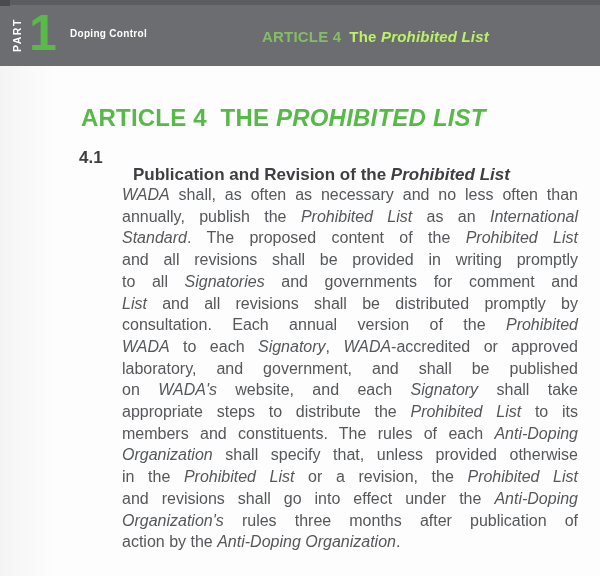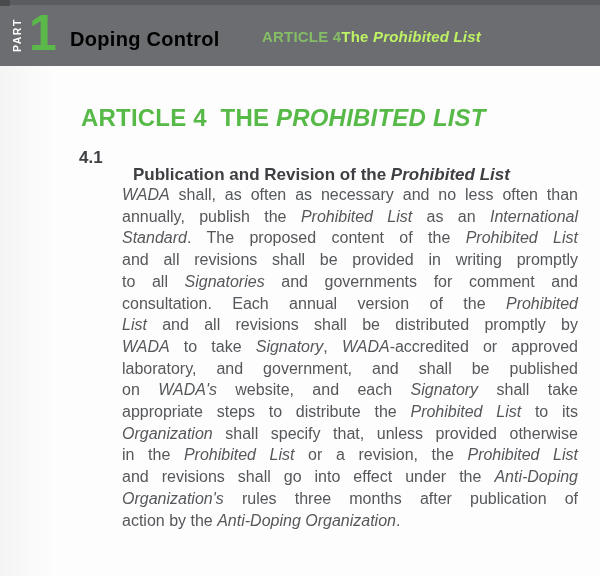--- a/index.html
+++ b/index.html
@@ -22,24 +22,24 @@
     writing-mode:vertical-rl; transform:rotate(180deg);
     display:flex; align-items:center; justify-content:center;
     color:#ffffff; font-weight:bold; font-size:10.5px; letter-spacing:1.5px;
   }
   .part-number {
     position:absolute; left:29px; top:9px;
     color:var(--green-number,#5bb94a); font-size:50px; font-weight:bold; line-height:48px;
   }
   .section-label {
     position:absolute; left:70px; top:28px;
-    color:#000000; font-weight:bold; font-size:20px; letter-spacing:0.3px;
+    color:#ffffff; font-weight:bold; font-size:10px; letter-spacing:0.3px;
   }
   .article-ref { position:absolute; left:262px; top:28px; font-weight:bold; font-size:15px; letter-spacing:0.2px; }
-  .art-green { color:var(--green-label,#85bd66); margin-right:0; }
+  .art-green { color:var(--green-label,#85bd66); margin-right:8px; }
   .art-white { color:#bef264; }
   
   .title {
     position:absolute; left:81px; top:104px; margin:0;
     font-size:24px; font-weight:bold; letter-spacing:0.2px;
     color:var(--title-green,#57b947);
   }
   .sec-num {
     position:absolute; left:79px; top:148px;
     font-size:17px; font-weight:bold; color:var(--heading-color,#3d3f42);
@@ -78,26 +78,27 @@
   <main>
     <h1 class="title"><span>ARTICLE 4&nbsp; THE </span><span class="it">PROHIBITED LIST</span></h1>
     <div class="sec-num">4.1</div>
     <h2 class="sec-head"><span>Publication and Revision of the </span><span class="it">Prohibited List</span></h2>
     <div class="body">
         <div class="body-line"><span class="it">WADA</span><span> shall, as often as necessary and no less often than</span></div>
         <div class="body-line"><span>annually, publish the </span><span class="it">Prohibited List</span><span> as an </span><span class="it">International</span></div>
         <div class="body-line"><span class="it">Standard</span><span>. The proposed content of the </span><span class="it">Prohibited List</span></div>
         <div class="body-line"><span>and all revisions shall be provided in writing promptly</span></div>
         <div class="body-line"><span>to all </span><span class="it">Signatories</span><span> and governments for comment and</span></div>
+        <div class="body-line"><span class="it">List</span><span> and all revisions shall be distributed promptly by</span></div>
         <div class="body-line"><span>consultation. Each annual version of the </span><span class="it">Prohibited</span></div>
-        <div class="body-line"><span class="it">List</span><span> and all revisions shall be distributed promptly by</span></div>
-        <div class="body-line"><span class="it">WADA</span><span> to take </span><span class="it">Signatory</span><span>, </span><span class="it">WADA</span><span>-accredited or approved</span></div>
+        <div class="body-line"><span class="it">WADA</span><span> to each </span><span class="it">Signatory</span><span>, </span><span class="it">WADA</span><span>-accredited or approved</span></div>
         <div class="body-line"><span>laboratory, and government, and shall be published</span></div>
         <div class="body-line"><span>on </span><span class="it">WADA's</span><span> website, and each </span><span class="it">Signatory</span><span> shall take</span></div>
         <div class="body-line"><span>appropriate steps to distribute the </span><span class="it">Prohibited List</span><span> to its</span></div>
+        <div class="body-line"><span>members and constituents. The rules of each </span><span class="it">Anti-Doping</span></div>
         <div class="body-line"><span class="it">Organization</span><span> shall specify that, unless provided otherwise</span></div>
         <div class="body-line"><span>in the </span><span class="it">Prohibited List</span><span> or a revision, the </span><span class="it">Prohibited List</span></div>
         <div class="body-line"><span>and revisions shall go into effect under the </span><span class="it">Anti-Doping</span></div>
         <div class="body-line"><span class="it">Organization's</span><span> rules three months after publication of</span></div>
         <div class="body-line no-just"><span>action by the </span><span class="it">Anti-Doping Organization</span><span>.</span></div>
       </div>
   </main>
 
 </div>
 

